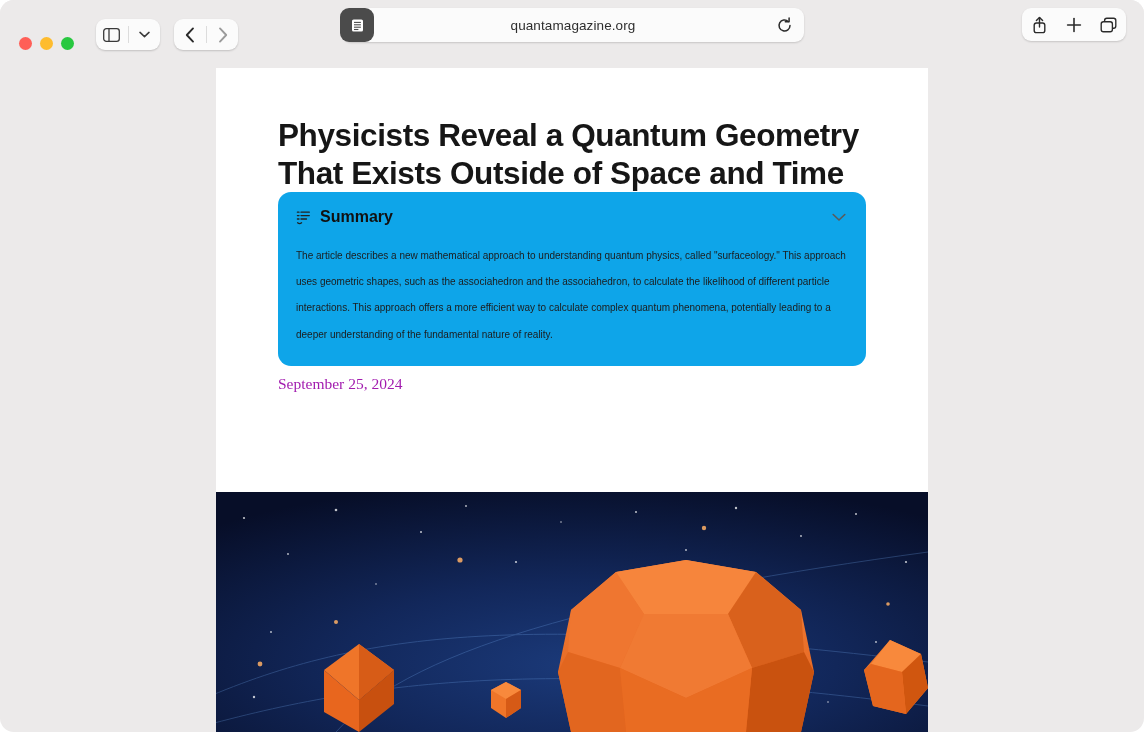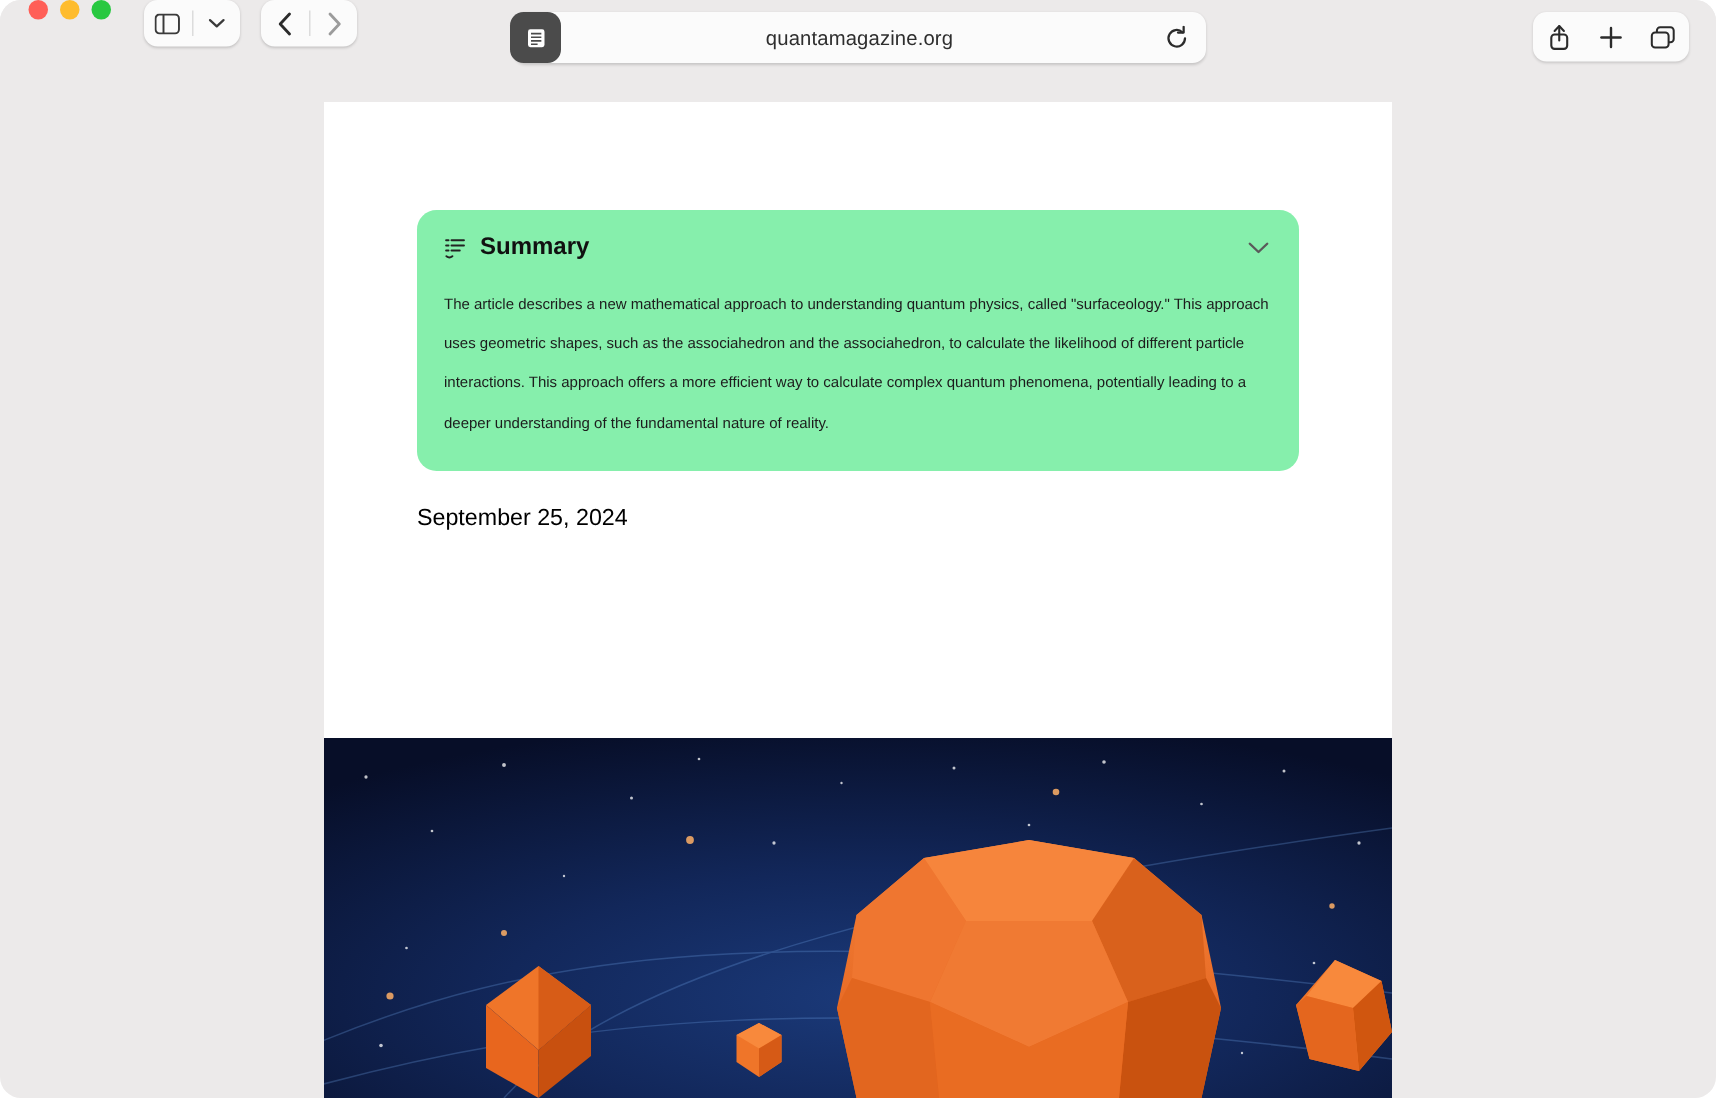--- a/index.html
+++ b/index.html
@@ -16,21 +16,21 @@
     border-radius: 14px;
     overflow: hidden;
   }
 
   
   #toolbar {
     position: relative;
     height: 50px;
     width: 100%;
     display: flex;
-    align-items: flex-start;
+    align-items: flex-end;
     background: #eceaea;
   }
   .traffic {
     display: flex;
     gap: 8px;
     margin-left: 19px;
     align-items: center;
   }
   .dot { width: 13px; height: 13px; border-radius: 50%; }
   .dot.red { background: #ff5f57; }
@@ -112,22 +112,21 @@
     padding: 48px 62px 0 62px;
   }
   #headline {
     font-size: 31.5px;
     line-height: 38px;
     font-weight: 700;
     color: #161616;
     letter-spacing: -0.4px;
   }
   #summary-card {
-    margin-top: 24px;
-    background: #86efac;
+    background: #0ea5e9;
     border-radius: 13px;
     padding: 16px 18px 18px 18px;
   }
   #summary-head {
     display: flex;
     align-items: center;
     padding: 0 2px 0 0;
   }
   #summary-title {
     font-size: 16px;
@@ -136,23 +135,24 @@
     margin-left: 9px;
     flex: 1;
   }
   #summary-body {
     margin-top: 17px;
     font-size: 10px;
     line-height: 26.2px;
     color: #1c1c1c;
   }
   #pubdate {
-    margin-top: 23px;
+    margin-top: 9px;
     font-size: 15.5px;
-    color: #000000;
+    color: #a21caf;
+    font-family: Liberation Serif, serif;
   }
   #hero {
     position: absolute;
     left: 0; bottom: 0;
     width: 712px; height: 240px;
     overflow: hidden;
   }
   svg { display: block; }
 </style>
 </head>
@@ -236,20 +236,21 @@
           <rect x="1.2" y="4.7" width="11.2" height="10" rx="2.2" fill="#fbfbfb" stroke="#2b2b2b" stroke-width="1.35"></rect>
         </svg>
       </div>
     </div>
   </div>
 
   <div id="page">
 
     <div id="article">
 
+      <h1 id="headline">Physicists Reveal a Quantum Geometry That Exists Outside of Space and Time</h1>
 
       <div id="summary-card">
         <div id="summary-head">
           <svg width="15" height="15" viewBox="0 0 15 15">
             <line x1="1.4" y1="2.2" x2="3" y2="2.2" stroke="#222" stroke-width="1.3" stroke-linecap="round"></line>
             <line x1="5" y1="2.2" x2="13.3" y2="2.2" stroke="#222" stroke-width="1.3" stroke-linecap="round"></line>
             <line x1="1.4" y1="5.6" x2="3" y2="5.6" stroke="#222" stroke-width="1.3" stroke-linecap="round"></line>
             <line x1="5" y1="5.6" x2="13.3" y2="5.6" stroke="#222" stroke-width="1.3" stroke-linecap="round"></line>
             <line x1="1.4" y1="9" x2="3" y2="9" stroke="#222" stroke-width="1.3" stroke-linecap="round"></line>
             <line x1="5" y1="9" x2="10.5" y2="9" stroke="#222" stroke-width="1.3" stroke-linecap="round"></line>

